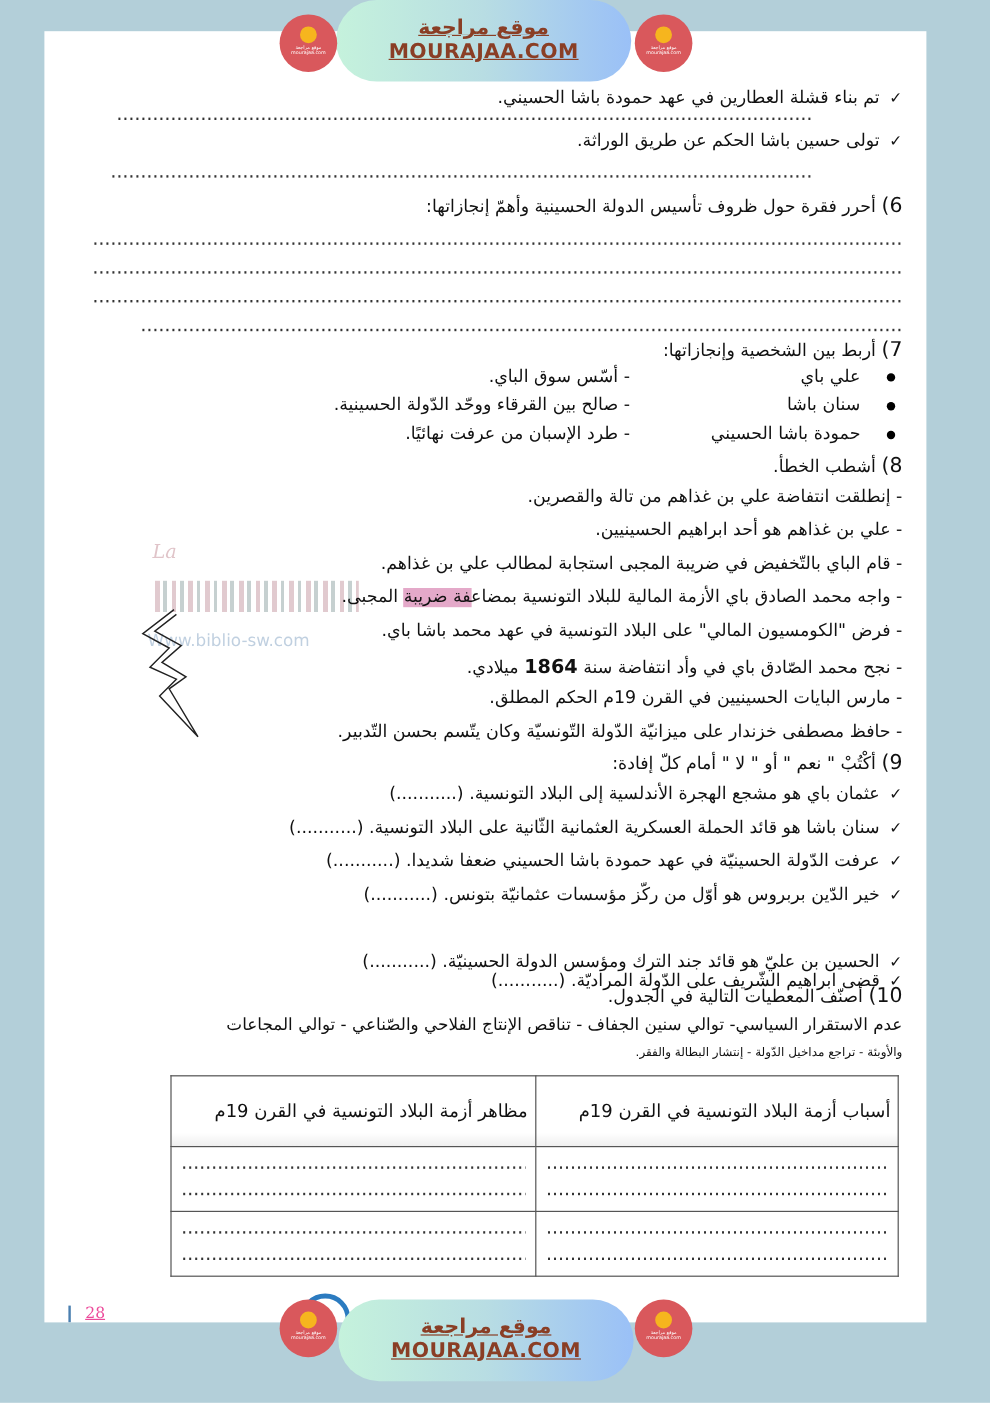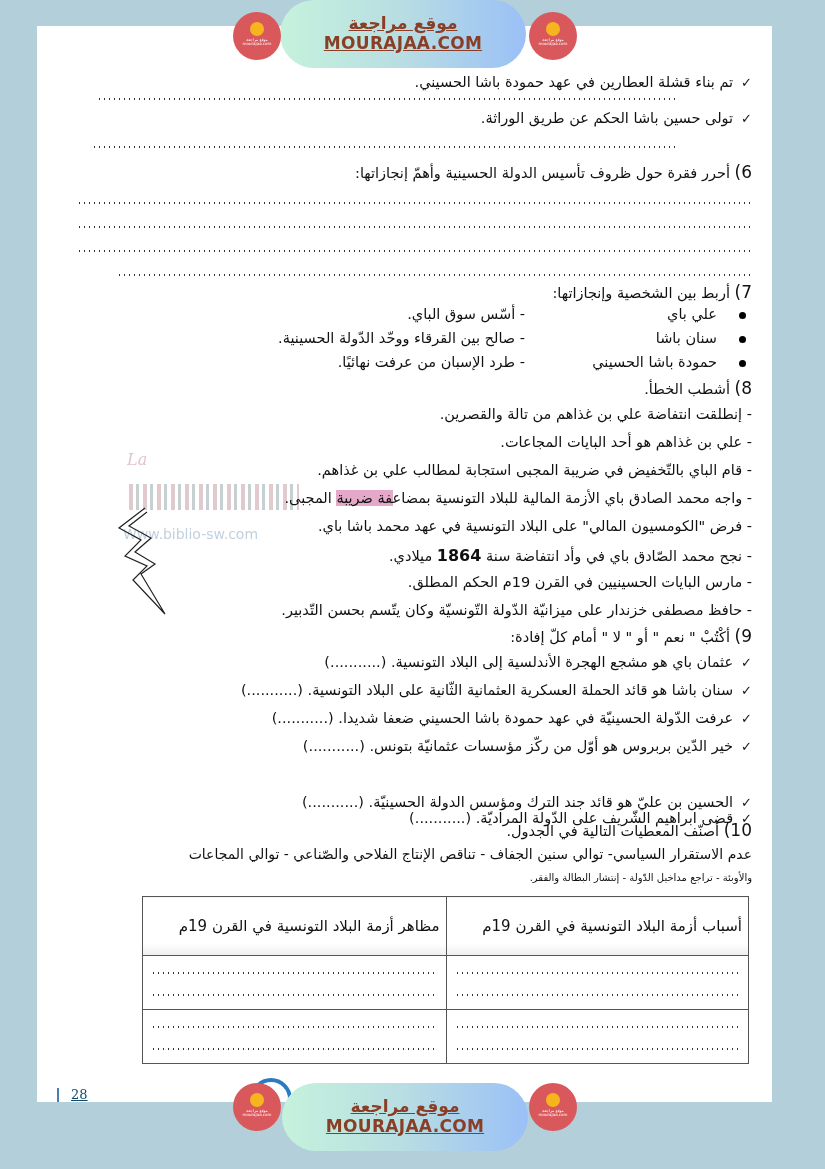--- a/index.html
+++ b/index.html
@@ -46,21 +46,21 @@
   .wm .url { position: absolute; left: 6px; top: 90px; font-size: 14px; color: #8eaac7; }
   .bolt { position: absolute; left: 80px; top: 480px; }
 
   
   .tbl { position: absolute; left: 105px; top: 870px; width: 607px; height: 151px; border: 1.5px solid #555; direction: rtl; border-collapse: collapse; }
   .tbl th, .tbl td { border: 1.5px solid #555; vertical-align: middle; }
   .tbl th { height: 59px; font-weight: normal; font-size: 15px; text-align: right; padding-right: 6px; background: linear-gradient(#fff, #fff 80%, #eee); }
   .tbl td { height: 54px; position: relative; }
   .tbl td .dots { left: 8px; right: 8px; }
 
-  .pagenum { position: absolute; left: 20px; bottom: 0; font-family: "DejaVu Serif", serif; font-size: 13px; color: #0c4a6e; direction: ltr; text-decoration: underline; }
+  .pagenum { position: absolute; left: 20px; bottom: 0; font-family: "DejaVu Serif", serif; font-size: 13px; color: #ec4899; direction: ltr; text-decoration: underline; }
   .pagebar { position: absolute; left: 20px; bottom: 0; width: 2px; height: 14px; background: #4a7fb0; }
   .pagenum span { margin-left: 14px; }
   .globe { position: absolute; left: 213px; bottom: -18px; width: 42px; height: 42px; border: 4px solid #2b7bc0; border-radius: 50%; }
 
   
   .banner {
     position: absolute; width: 246px; height: 68px; border-radius: 34px;
     background: linear-gradient(90deg, #c5f2dc 0%, #b8dde3 50%, #9ac0f7 100%);
     display: flex; flex-direction: column; align-items: center; justify-content: center;
     color: #8a3e25; font-weight: bold; text-decoration: underline; line-height: 1.15;
@@ -106,21 +106,21 @@
     <div class="line" style="top:256px;"><span class="qnum">7)</span> <span>أربط بين الشخصية وإنجازاتها:</span></div>
     <div class="line" style="top:280px; right:6px;"><span class="bullet"></span><span>علي باي</span></div>
     <div class="line" style="top:280px; right:227px;"><span>- أسّس سوق الباي.</span></div>
     <div class="line" style="top:304px; right:6px;"><span class="bullet"></span><span>سنان باشا</span></div>
     <div class="line" style="top:304px; right:227px;"><span>- صالح بين القرقاء ووحّد الدّولة الحسينية.</span></div>
     <div class="line" style="top:328px; right:6px;"><span class="bullet"></span><span>حمودة باشا الحسيني</span></div>
     <div class="line" style="top:328px; right:227px;"><span>- طرد الإسبان من عرفت نهائيًا.</span></div>
 
     <div class="line" style="top:352px;"><span class="qnum">8)</span> <span>أشطب الخطأ.</span></div>
     <div class="line" style="top:380px;"><span>-  إنطلقت انتفاضة علي بن غذاهم من تالة والقصرين.</span></div>
-    <div class="line" style="top:408px;"><span>-  علي بن غذاهم هو أحد البايات المجاعات.</span></div>
+    <div class="line" style="top:408px;"><span>-  علي بن غذاهم هو أحد ابراهيم الحسينيين.</span></div>
     <div class="line" style="top:436px;"><span>-  قام الباي بالتّخفيض في ضريبة المجبى استجابة لمطالب علي بن غذاهم.</span></div>
     <div class="line" style="top:464px;"><span>-  واجه محمد الصادق باي الأزمة المالية للبلاد التونسية بمضاع</span><span class="hl">فة ضريبة</span><span> المجبى.</span></div>
     <div class="line" style="top:492px;"><span>-  فرض "الكومسيون المالي" على البلاد التونسية في عهد محمد باشا باي.</span></div>
     <div class="line" style="top:520px;"><span>- نجح محمد الصّادق باي في وأد انتفاضة سنة </span><span class="bold-num">1864</span><span> ميلادي.</span></div>
     <div class="line" style="top:548px;"><span>-  مارس البايات الحسينيين في القرن 19م الحكم المطلق.</span></div>
     <div class="line" style="top:576px;"><span>-  حافظ مصطفى خزندار على ميزانيّة الدّولة التّونسيّة وكان يتّسم بحسن التّدبير.</span></div>
 
     <div class="line" style="top:600px;"><span class="qnum">9)</span> <span>أكْتُبْ " نعم " أو " لا " أمام كلّ إفادة:</span></div>
     <div class="line" style="top:628px;"><span class="check"></span><span>عثمان باي هو مشجع الهجرة الأندلسية إلى البلاد التونسية. (...........)</span></div>
     <div class="line" style="top:656px;"><span class="check"></span><span>سنان باشا هو قائد الحملة العسكرية العثمانية الثّانية على البلاد التونسية. (...........)</span></div>

